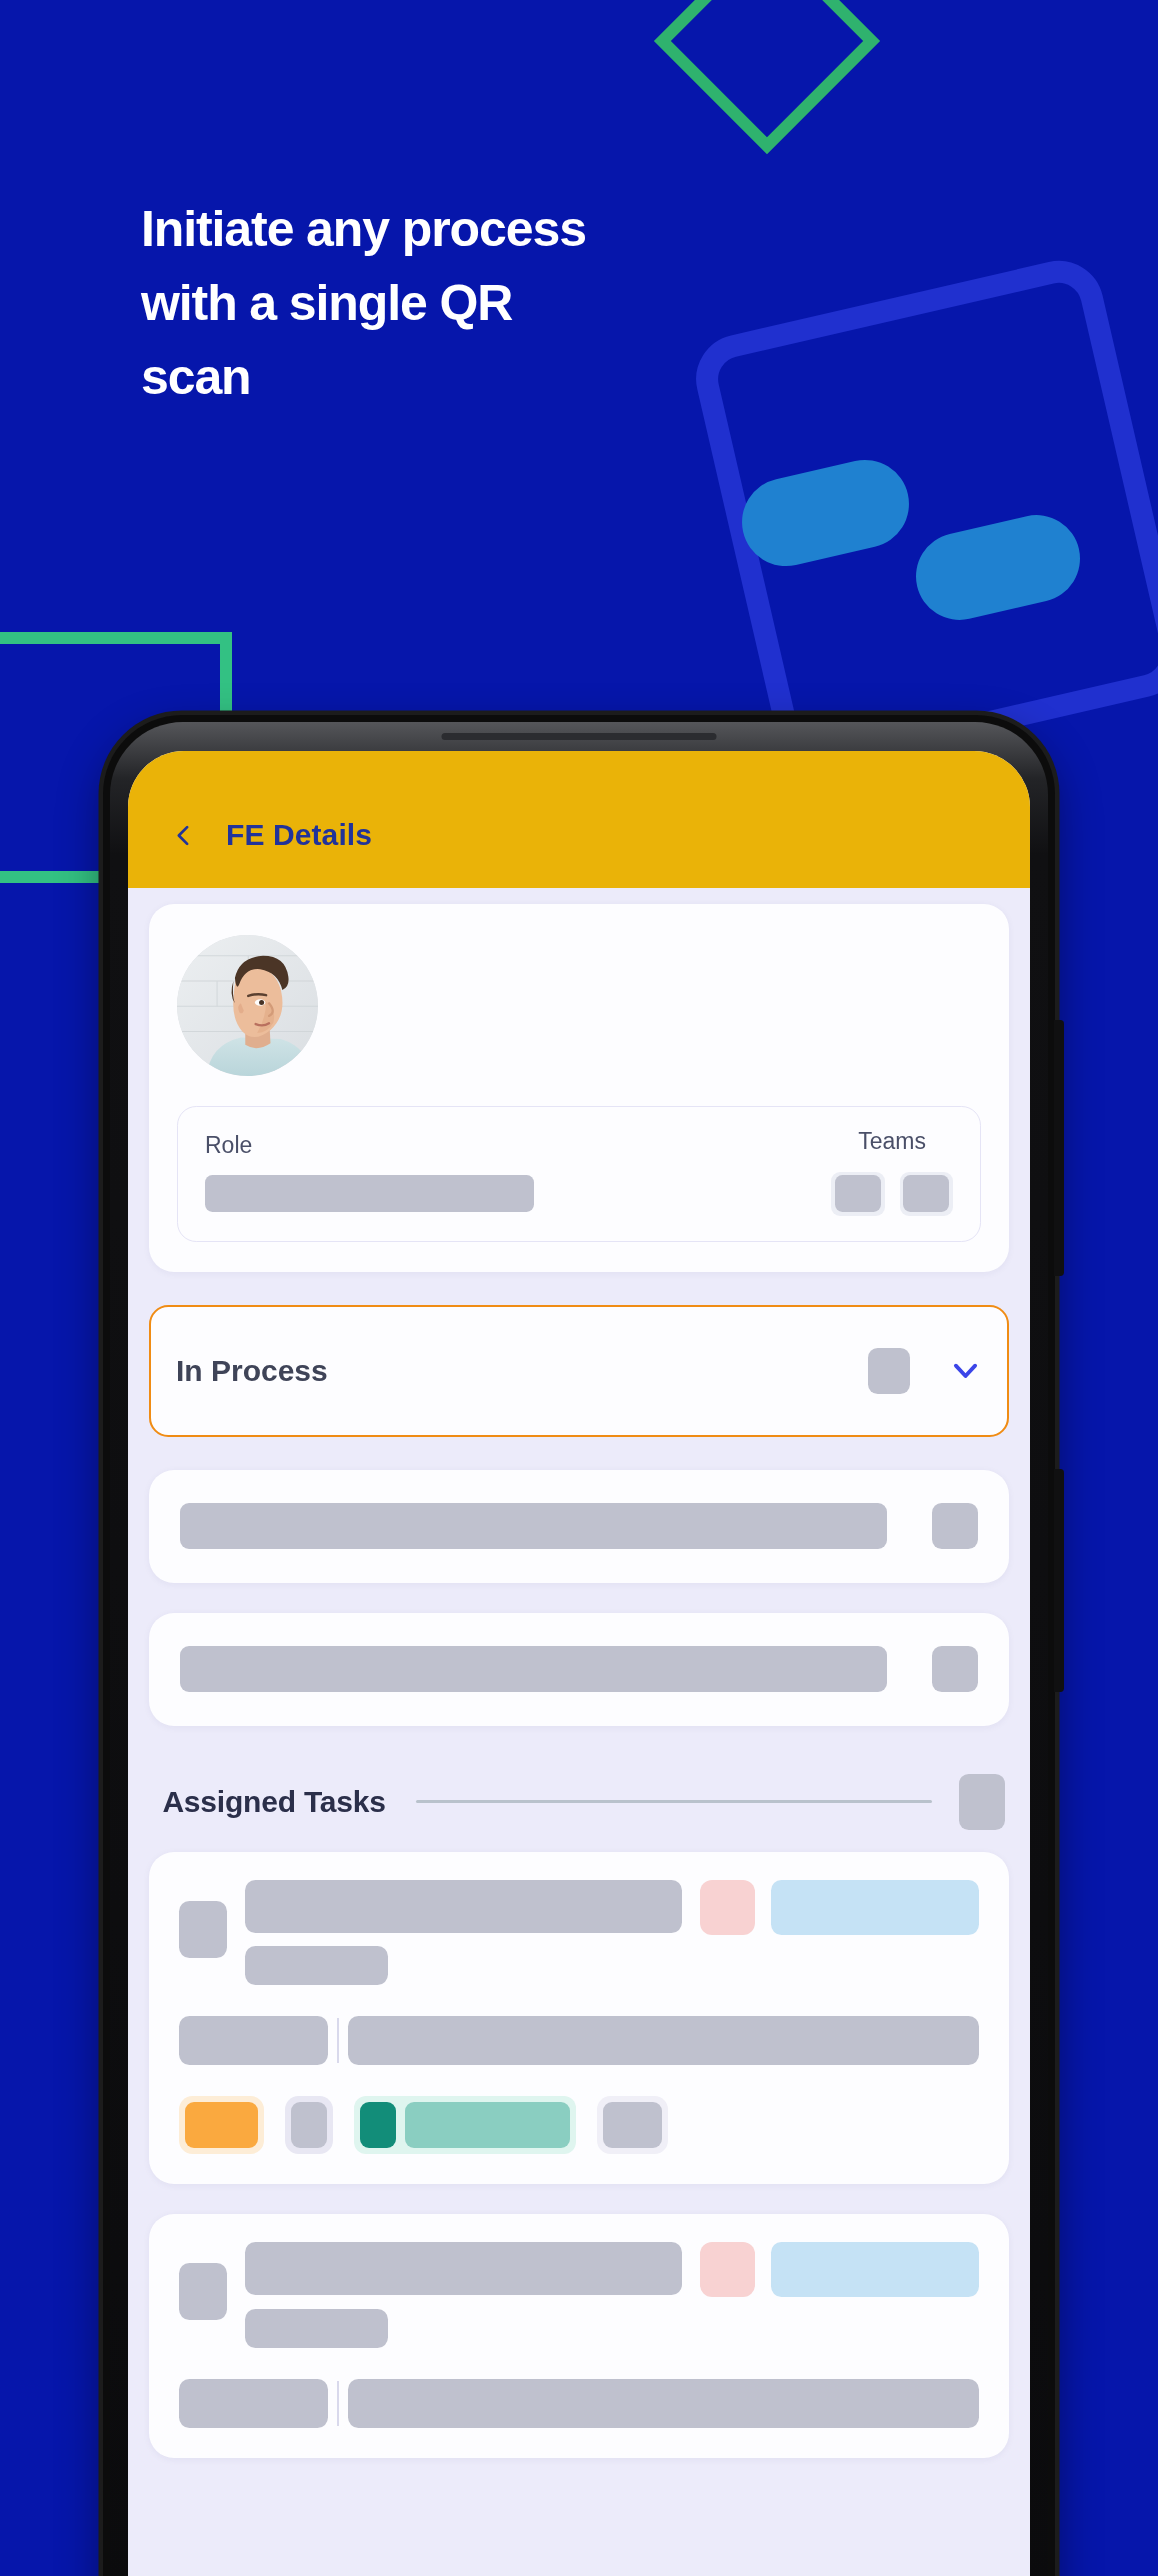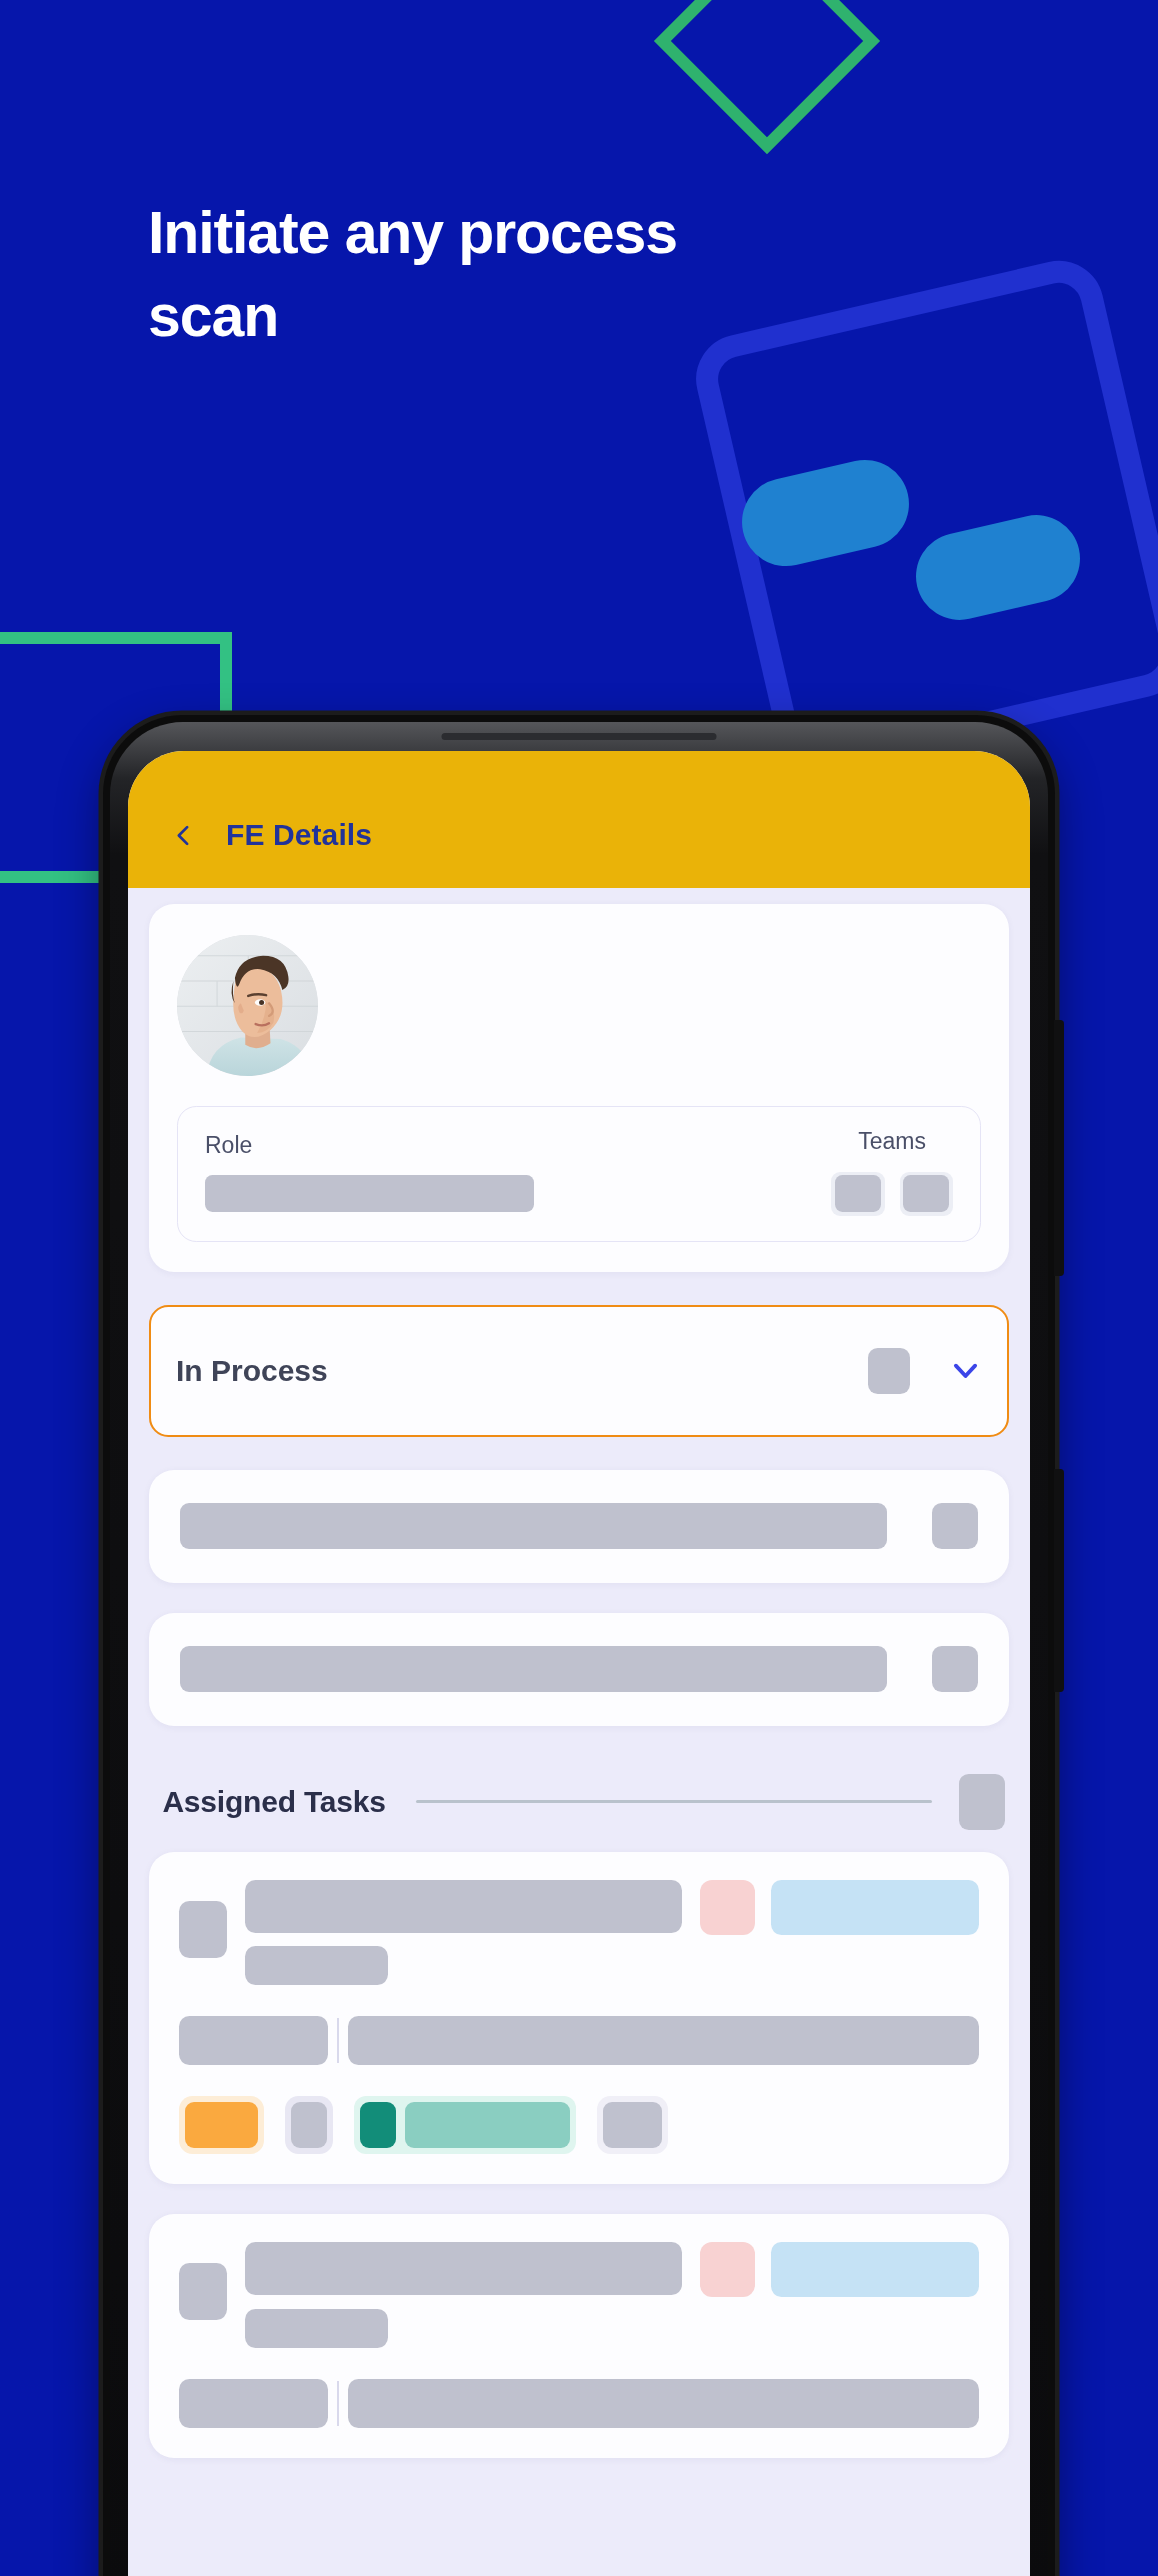--- a/index.html
+++ b/index.html
@@ -73,26 +73,26 @@
     left: 915px;
     top: 524px;
     width: 166px;
     height: 87px;
     transform: rotate(-13deg);
   }
 
   
   .headline {
     position: absolute;
-    left: 148px;
+    left: 141px;
     top: 204px;
     width: 914px;
     z-index: 5;
     color: #ffffff;
-    font-size: 59px;
+    font-size: 50px;
     font-weight: bold;
     line-height: 1.0;
     letter-spacing: -1.1px;
   }
   .headline .line { display: block; margin-bottom: 24px; }
 
   
   .phone {
     position: absolute;
     left: 103px;
@@ -338,20 +338,21 @@
 <div class="stage">
 
   <div class="deco-diamond"></div>
   <div class="deco-tablet"></div>
   <div class="deco-pill deco-pill-a"></div>
   <div class="deco-pill deco-pill-b"></div>
   <div class="deco-bracket"></div>
 
   <h1 class="headline">
     <span class="line">Initiate any process</span>
+    <span class="line">with a single QR</span>
     <span class="line">scan</span>
   </h1>
 
   <div class="phone">
     <div class="phone-bezel-sheen"></div>
     <div class="phone-speaker"></div>
     <div class="phone-btn phone-btn-a"></div>
     <div class="phone-btn phone-btn-b"></div>
 
     <div class="screen">

